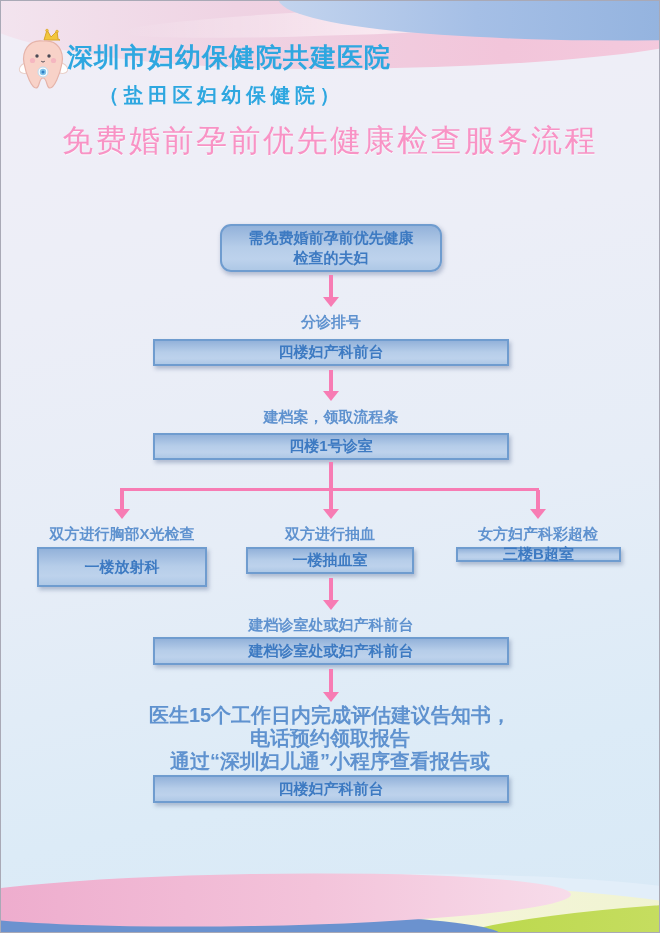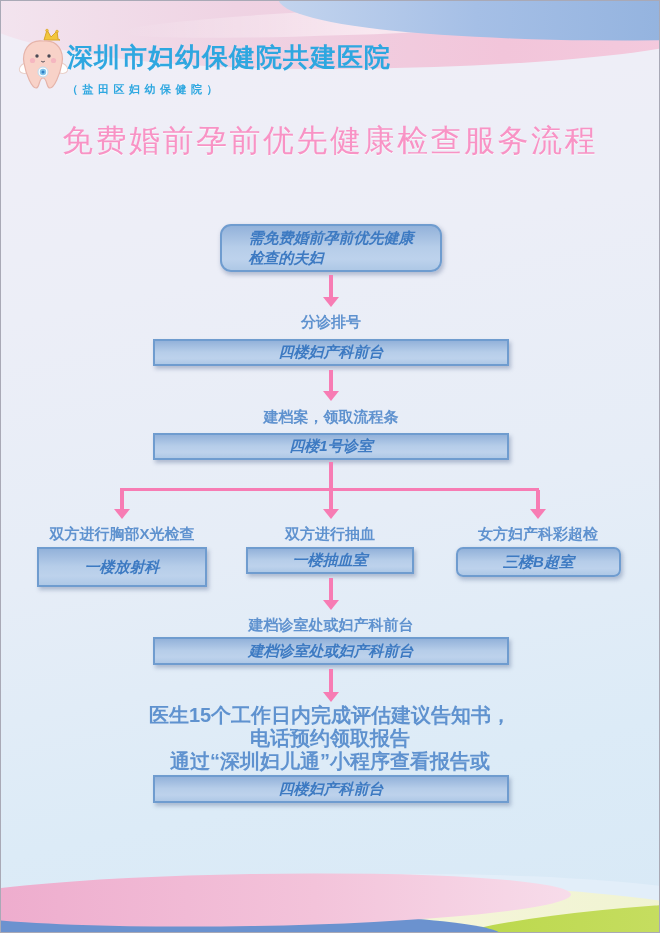--- a/index.html
+++ b/index.html
@@ -34,35 +34,35 @@
   .deco-bottom .curve{position:absolute;border-radius:50%;}
   .lightblue-curve{right:-150px;bottom:-52px;width:780px;height:110px;background:#e2eef9;}
   .paleyellow-curve{right:-120px;bottom:-64px;width:820px;height:112px;background:linear-gradient(90deg,#e9efbe,#f4f5d8 60%,#eef3cf);}
   .green-curve{left:430px;bottom:-34px;width:560px;height:64px;background:linear-gradient(90deg,#b9d748,#d7e682);transform:rotate(-3deg);}
   .blue-wave{left:-90px;bottom:-26px;width:590px;height:46px;background:#6b92cf;}
   .pink-wave{left:-70px;bottom:6px;width:640px;height:52px;background:linear-gradient(90deg,#eda8cb,#f3c3da 60%,#f7dcea);transform:rotate(-1deg);}
   
   .logo{position:absolute;left:15px;top:27px;width:54px;height:66px;}
   .hospital{position:absolute;left:66px;top:39px;color:#2ea7e0;font-weight:bold;}
   .hospital .l1{font-size:26px;letter-spacing:1px;}
-  .hospital .l2{font-size:11px;letter-spacing:4.5px;margin-top:7px;}
+  .hospital .l2{font-size:20px;letter-spacing:4.5px;margin-top:7px;margin-left:32px;}
   .page-title{
     position:absolute;left:0;top:119px;width:100%;text-align:center;
     color:#f893c5;font-size:31px;font-weight:normal;letter-spacing:2.5px;
     text-shadow:0 1px 1px rgba(255,255,255,.8);
   }
   
   .flow-box{
     position:absolute;
     background:linear-gradient(180deg,#93b2da 0%,#b6cde9 48%,#bdd2ec 75%,#aec8e6 100%);
     border:2px solid #6f9ccf;
     color:#3d7ac2;font-weight:bold;font-size:15px;
-    display:flex;align-items:center;justify-content:center;text-align:left;
+    display:flex;align-items:center;justify-content:center;text-align:center;
     box-shadow:1.5px 2.5px 4px rgba(90,110,150,.4);
-    box-sizing:border-box;line-height:1.35;font-style:italic;
+    box-sizing:border-box;line-height:1.35;
   }
   .start-box{border-radius:11px;font-size:15px;}
   .flow-label{
     position:absolute;color:#5f92cf;font-weight:bold;font-size:15px;
     text-align:center;transform:translateX(-50%);white-space:nowrap;
   }
   .final-label{
     position:absolute;left:0;width:100%;text-align:center;
     color:#5f92cf;font-weight:bold;font-size:20px;line-height:23px;
   }
@@ -148,21 +148,21 @@
       <div class="head"></div>
   </div>
 
   <div class="flow-label" style="left:121px;top:524px;">双方进行胸部X光检查</div>
   <div class="flow-box" style="left:36px;top:546px;width:170px;height:40px;">一楼放射科</div>
 
   <div class="flow-label" style="left:329px;top:524px;">双方进行抽血</div>
   <div class="flow-box" style="left:245px;top:546px;width:168px;height:27px;">一楼抽血室</div>
 
   <div class="flow-label" style="left:537px;top:524px;">女方妇产科彩超检</div>
-  <div class="flow-box" style="left:455px;top:546px;width:165px;height:30px;border-radius:7px;">三楼B超室</div>
+  <div class="flow-box" style="left:455px;top:546px;width:165px;height:15px;">三楼B超室</div>
 
   <div class="arrow" style="left:330px;top:577px;">
     <div class="stem" style="height:22px;"></div>
       <div class="head"></div>
   </div>
 
   <div class="flow-label" style="left:330px;top:615px;">建档诊室处或妇产科前台</div>
   <div class="flow-box" style="left:152px;top:636px;width:356px;height:28px;">建档诊室处或妇产科前台</div>
 
   <div class="arrow" style="left:330px;top:668px;">

